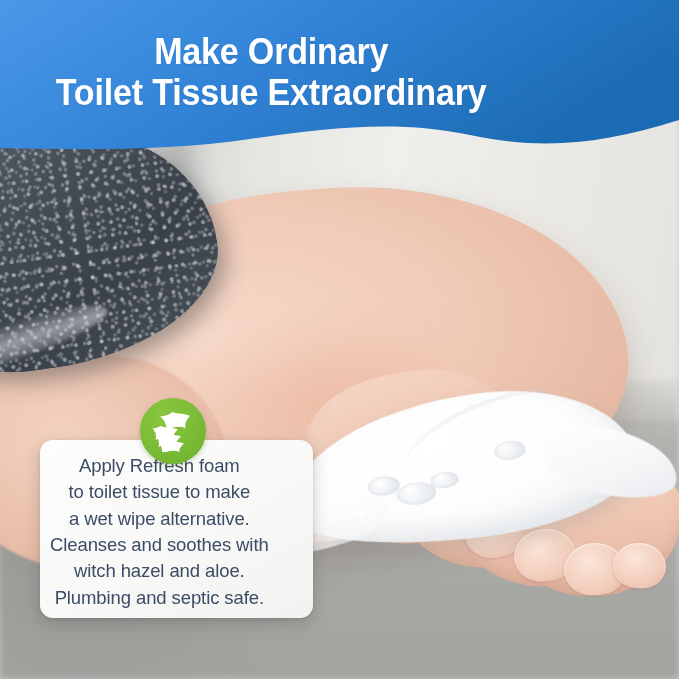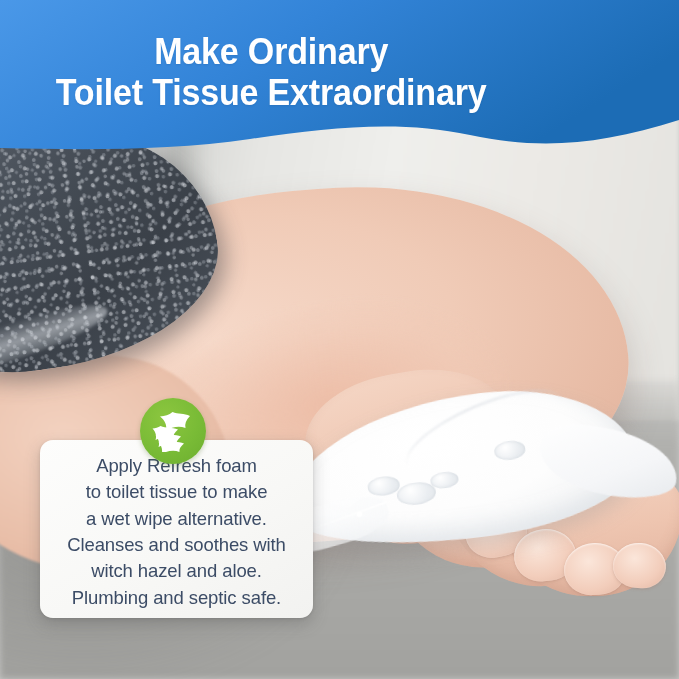--- a/index.html
+++ b/index.html
@@ -243,21 +243,21 @@
   .badge svg { display:block; }
 
   
   .card {
     position:absolute;
     left:40px; top:440px;
     width:273px; height:178px;
     background:linear-gradient(150deg, #fdfdfc 0%, #f8f8f6 55%, #f2f2f0 100%);
     border-radius:13px;
     box-shadow:0 6px 16px rgba(80,80,80,.28), 0 1px 3px rgba(90,90,90,.22);
-    display:flex; align-items:center; justify-content:center;
+    display:flex; align-items:center; 
     z-index:4;
   }
   .card-body {
     text-align:center;
     color:#3c4c66;
     font-family:"Liberation Sans Narrow","Liberation Sans", sans-serif;
     font-size:18.5px;
     line-height:1.42;
     letter-spacing:-0.1px;
     padding:6px 10px 0;

